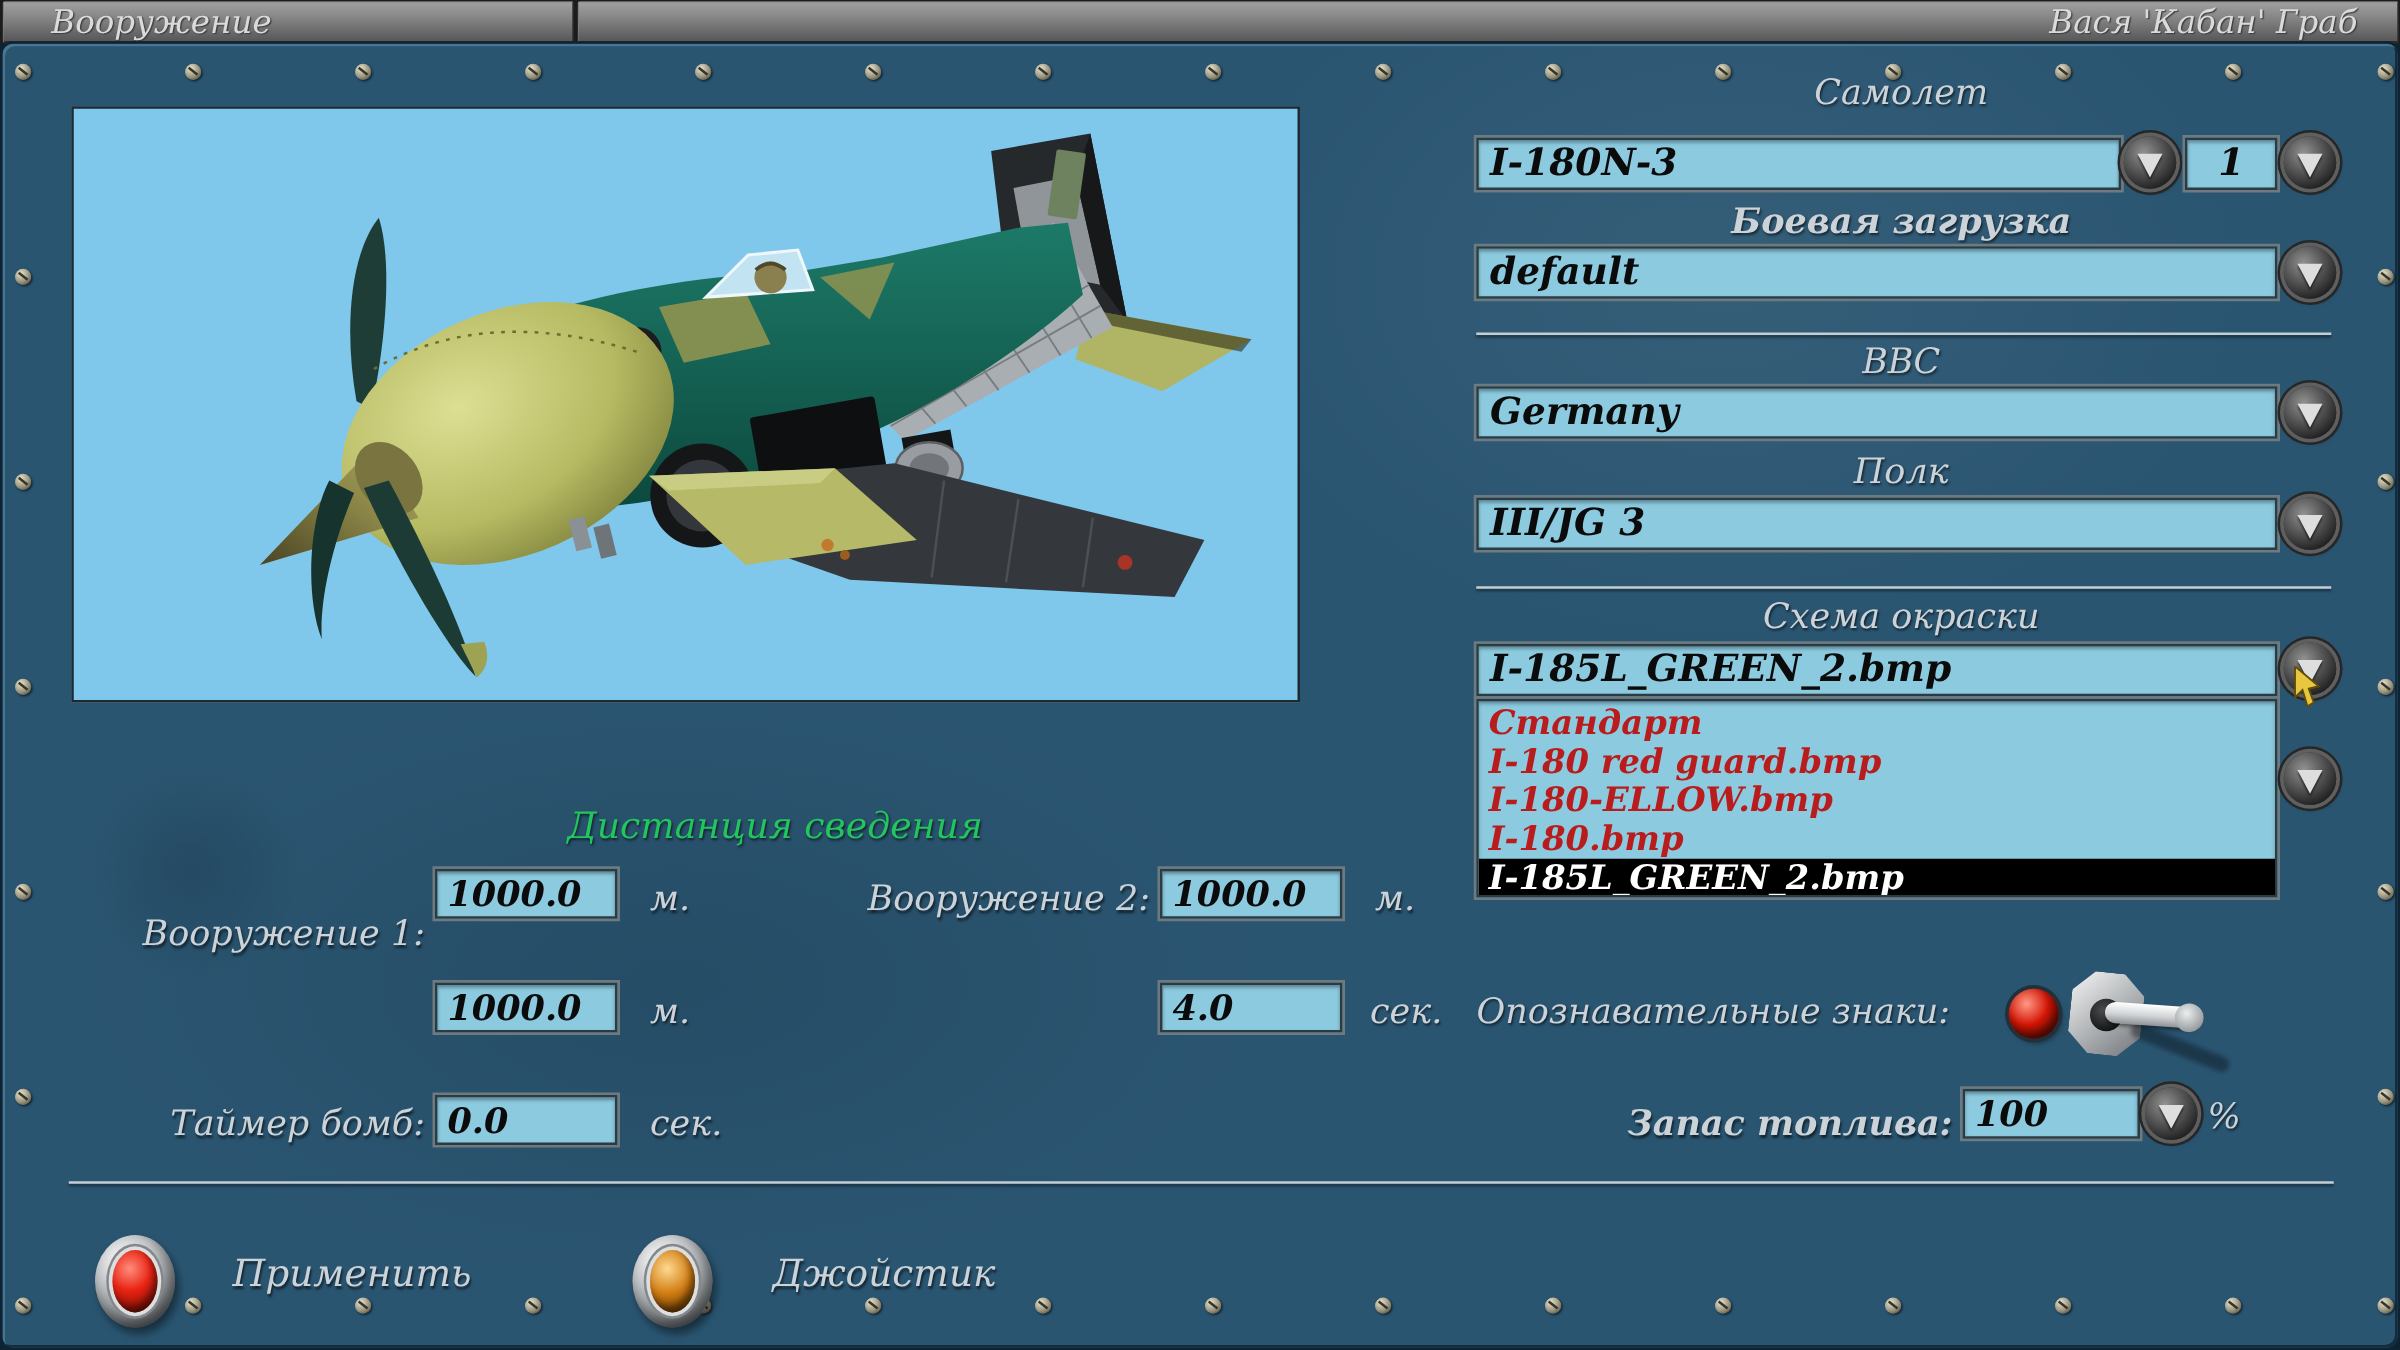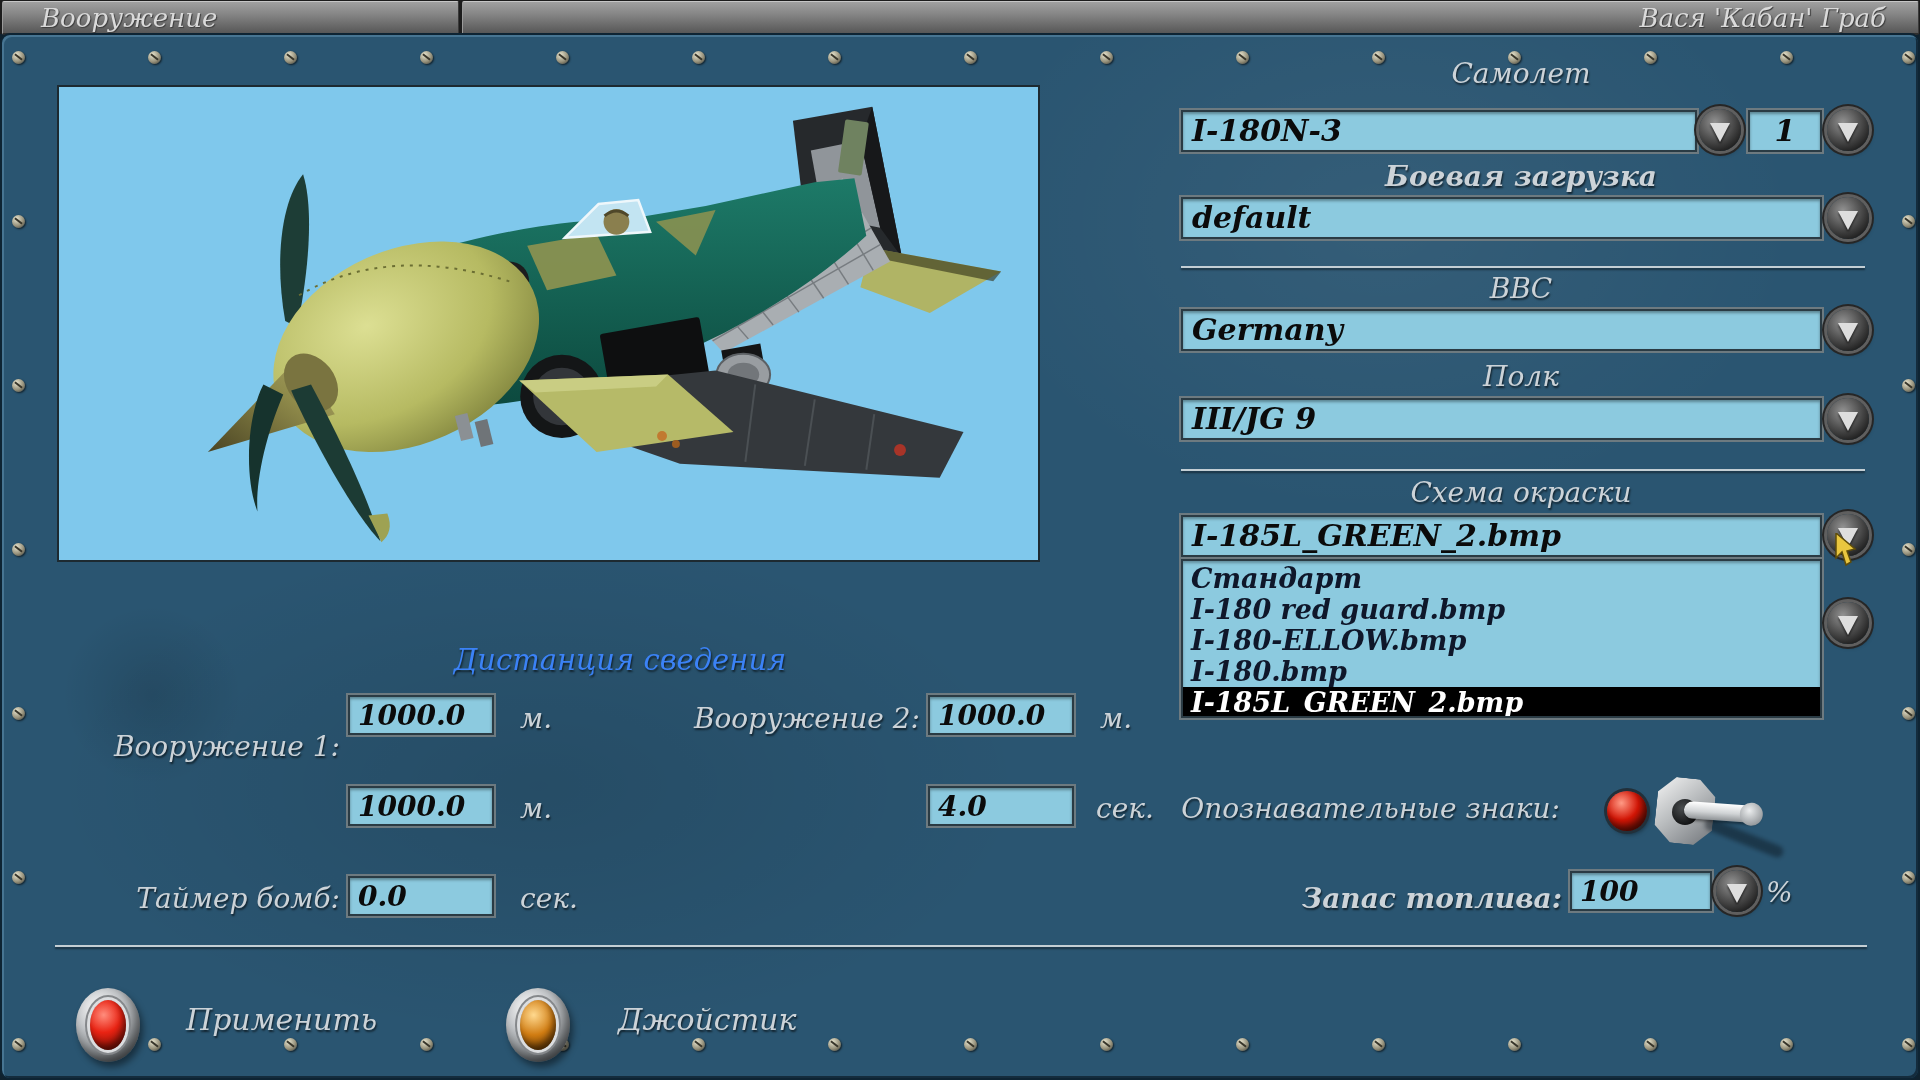--- a/index.html
+++ b/index.html
@@ -51,30 +51,30 @@
   .rbtn{position:absolute;width:42px;height:42px;border-radius:50%;cursor:pointer;
     background:radial-gradient(circle at 38% 32%, #929292 0%, #565656 40%, #1c1c1c 80%);
     box-shadow:0 0 0 3px #5f5f5f, 0 0 0 5px #262626, 2px 3px 4px rgba(0,0,0,0.5);
     display:flex;align-items:center;justify-content:center;}
   .tri{width:0;height:0;border-left:10px solid transparent;border-right:10px solid transparent;
     border-top:19px solid #dedede;margin-top:5px;filter:drop-shadow(0 2px 1px rgba(0,0,0,0.65));}
   .sep{position:absolute;height:2px;background:#c3ced4;box-shadow:0 2px 2px rgba(0,0,0,0.45);}
   .listbox{position:absolute;box-sizing:border-box;background:#8ccadf;
     border:2px solid #2a3b44;box-shadow:0 0 0 2px #6d7a80, inset 0 2px 3px rgba(0,0,0,0.3);
     padding-top:2px;overflow:hidden;}
-  .list-item{font:bold italic 27px "DejaVu Serif",serif;color:#0f172a;line-height:31px;height:31px;
+  .list-item{font:bold italic 27px "DejaVu Serif",serif;color:#b91c1c;line-height:31px;height:31px;
     padding-left:8px;white-space:nowrap;cursor:pointer;}
   .list-item.selected{background:#000;color:#fff;}
 
   .f-label{position:absolute;font:italic 28px "DejaVu Serif",serif;color:#ccd3d8;
     text-shadow:1px 2px 2px rgba(0,0,0,0.6);text-align:right;white-space:nowrap;}
   .unit{position:absolute;font:italic 28px "DejaVu Serif",serif;color:#ccd3d8;
     text-shadow:1px 2px 2px rgba(0,0,0,0.6);white-space:nowrap;}
   .conv-title{position:absolute;left:95px;top:643px;width:1050px;text-align:center;
-    font:italic 29px "DejaVu Serif",serif;color:#3b82f6;text-shadow:1px 2px 2px rgba(0,0,0,0.6);}
+    font:italic 29px "DejaVu Serif",serif;color:#22c55e;text-shadow:1px 2px 2px rgba(0,0,0,0.6);}
 
   
   .lamp{position:absolute;left:1607px;top:791px;width:40px;height:40px;border-radius:50%;
     background:radial-gradient(circle at 36% 30%, #ff9a85 0%, #d31505 45%, #6d0f04 85%, #3f0a02 100%);
     box-shadow:0 0 0 3px #22303a, 2px 3px 5px rgba(0,0,0,0.5), inset -3px -5px 7px rgba(0,0,0,0.5);}
   .toggle-plate{position:absolute;left:1656px;top:778px;width:58px;height:66px;
     background:linear-gradient(135deg,#f4f4f4 0%,#babdbf 45%,#71757a 100%);
     clip-path:polygon(30% 0,70% 0,100% 25%,100% 75%,70% 100%,30% 100%,0 75%,0 25%);
     transform:rotate(6deg);}
   .toggle-hole{position:absolute;left:1672px;top:799px;width:26px;height:26px;border-radius:50%;
@@ -274,21 +274,21 @@
   <div class="sec-label" style="top:272px;">ВВС</div>
   <div class="combo" style="left:1181px;top:309px;width:641px;">
     <span class="combo-value">Germany</span>
   </div>
   <div class="rbtn" style="left:1827px;top:309px;">
       <span class="tri"></span>
     </div>
 
   <div class="sec-label" style="top:360px;">Полк</div>
   <div class="combo" style="left:1181px;top:398px;width:641px;">
-    <span class="combo-value">III/JG 9</span>
+    <span class="combo-value">III/JG 3</span>
   </div>
   <div class="rbtn" style="left:1827px;top:398px;">
       <span class="tri"></span>
     </div>
 
   <div class="sep" style="left:1181px;top:469px;width:684px;"></div>
 
   <div class="sec-label" style="top:476px;">Схема окраски</div>
   <div class="combo" style="left:1181px;top:515px;width:641px;">
     <span class="combo-value">I-185L_GREEN_2.bmp</span>

